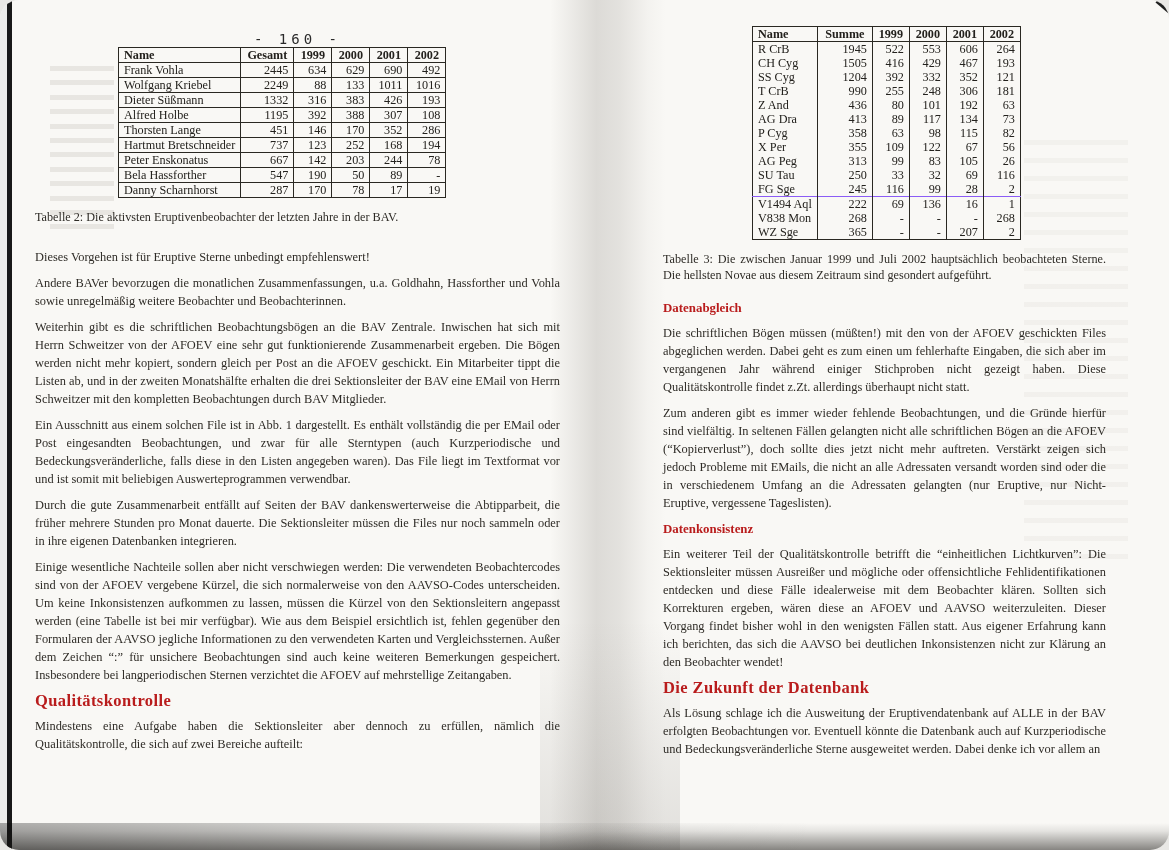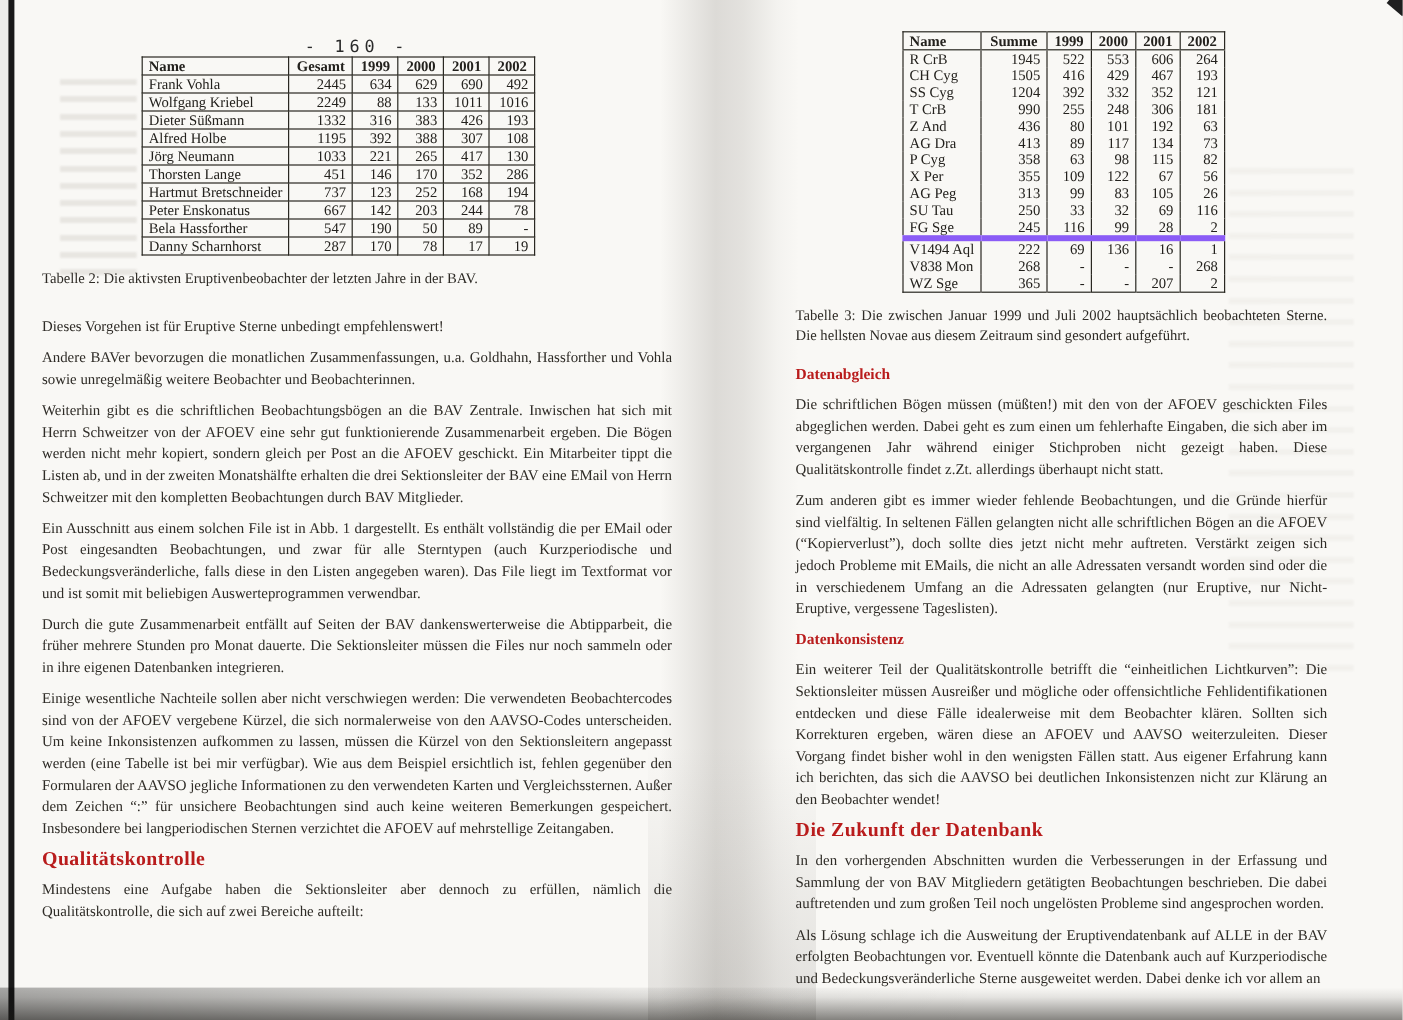--- a/index.html
+++ b/index.html
@@ -1,20 +1,21 @@
 <!DOCTYPE html>
 <html><head>
 <meta charset="utf-8">
 <style>
   html,body{margin:0;padding:0;background:#e9e8e5;}
   .scan{
     position:relative;width:1169px;height:850px;overflow:hidden;
     background:#f9f8f5;
     font-family:"Liberation Serif", serif;
     color:#2e2b26;
+    border-radius:19px;
   }
   
   .edge-left-white{position:absolute;left:0;top:0;width:7px;height:100%;background:#ededeb;}
   .edge-left-black{position:absolute;left:7px;top:0;width:5px;height:100%;background:#191919;}
   .gutter{
     position:absolute;left:550px;top:0;width:116px;height:100%;
     background:linear-gradient(90deg, rgba(70,64,56,0) 0%, rgba(70,64,56,0.07) 18%,
       rgba(70,64,56,0.16) 40%, rgba(70,64,56,0.12) 60%, rgba(70,64,56,0.03) 84%, rgba(70,64,56,0) 100%);
   }
   .gutter::after{
@@ -56,21 +57,21 @@
   .tbl .num{text-align:right;}
   .tbl-grid{margin-left:83px;}
   .tbl-grid th,.tbl-grid td{border:1px solid #2a2822;}
   .tbl-grid th:nth-child(1){width:108px;}
   .tbl-grid th:nth-child(2){width:42px;}
   .tbl-grid th:nth-child(n+3){width:27px;}
   .tbl-cols{margin-left:89px;border:1px solid #2a2822;}
   .tbl-cols th,.tbl-cols td{border-left:1px solid #2a2822;}
   .tbl-cols th:first-child,.tbl-cols td:first-child{border-left:none;}
   .tbl-cols thead tr{border-bottom:1px solid #2a2822;}
-  .tbl-cols tr.sep td{border-top:5px solid #8b5cf6;}
+  .tbl-cols tr.sep td{border-top:1px solid #8b5cf6;}
   .tbl-cols th:nth-child(1){width:52px;}
   .tbl-cols th:nth-child(2){width:44px;}
   .tbl-cols th:nth-child(n+3){width:26px;}
   
   .caption{margin-top:11px;font-size:12.2px;line-height:16px;}
   .caption-center{text-align:left;}
   .caption-left{text-align:justify;}
   .blocks{text-align:justify;font-size:12.4px;line-height:18px;}
   .page-left .blocks{margin-top:23px;}
   .page-right .blocks{margin-top:16px;}
@@ -128,28 +129,20 @@
           </tr>
           <tr>
             <td>Alfred Holbe</td>
             <td class="num">1195</td>
             <td class="num">392</td>
             <td class="num">388</td>
             <td class="num">307</td>
             <td class="num">108</td>
           </tr>
           <tr>
-            <td>Jörg Neumann</td>
-            <td class="num">1033</td>
-            <td class="num">221</td>
-            <td class="num">265</td>
-            <td class="num">417</td>
-            <td class="num">130</td>
-          </tr>
-          <tr>
             <td>Thorsten Lange</td>
             <td class="num">451</td>
             <td class="num">146</td>
             <td class="num">170</td>
             <td class="num">352</td>
             <td class="num">286</td>
           </tr>
           <tr>
             <td>Hartmut Bretschneider</td>
             <td class="num">737</td>
@@ -327,20 +320,19 @@
         </tbody>
     </table>
     <div class="caption caption-left">Tabelle 3: Die zwischen Januar 1999 und Juli 2002 hauptsächlich beobachteten Sterne. Die hellsten Novae aus diesem Zeitraum sind gesondert aufgeführt.</div>
     <div class="blocks">
         <div class="h small">Datenabgleich</div>
         <p>Die schriftlichen Bögen müssen (müßten!) mit den von der AFOEV geschickten Files abgeglichen werden. Dabei geht es zum einen um fehlerhafte Eingaben, die sich aber im vergangenen Jahr während einiger Stichproben nicht gezeigt haben. Diese Qualitätskontrolle findet z.Zt. allerdings überhaupt nicht statt.</p>
         <p>Zum anderen gibt es immer wieder fehlende Beobachtungen, und die Gründe hierfür sind vielfältig. In seltenen Fällen gelangten nicht alle schriftlichen Bögen an die AFOEV (“Kopierverlust”), doch sollte dies jetzt nicht mehr auftreten. Verstärkt zeigen sich jedoch Probleme mit EMails, die nicht an alle Adressaten versandt worden sind oder die in verschiedenem Umfang an die Adressaten gelangten (nur Eruptive, nur Nicht-Eruptive, vergessene Tageslisten).</p>
         <div class="h small">Datenkonsistenz</div>
         <p>Ein weiterer Teil der Qualitätskontrolle betrifft die “einheitlichen Lichtkurven”: Die Sektionsleiter müssen Ausreißer und mögliche oder offensichtliche Fehlidentifikationen entdecken und diese Fälle idealerweise mit dem Beobachter klären. Sollten sich Korrekturen ergeben, wären diese an AFOEV und AAVSO weiterzuleiten. Dieser Vorgang findet bisher wohl in den wenigsten Fällen statt. Aus eigener Erfahrung kann ich berichten, das sich die AAVSO bei deutlichen Inkonsistenzen nicht zur Klärung an den Beobachter wendet!</p>
         <div class="h large">Die Zukunft der Datenbank</div>
-        <p>In den vorhergenden Abschnitten wurden die Verbesserungen in der Erfassung und Sammlung der von BAV Mitgliedern getätigten Beobachtungen beschrieben. Die dabei auftretenden und zum großen Teil noch ungelösten Probleme sind angesprochen worden.</p>
         <p>Als Lösung schlage ich die Ausweitung der Eruptivendatenbank auf ALLE in der BAV erfolgten Beobachtungen vor. Eventuell könnte die Datenbank auch auf Kurzperiodische und Bedeckungsveränderliche Sterne ausgeweitet werden. Dabei denke ich vor allem an</p>
       </div>
   </div>
 
   <div class="bottom-shadow"></div>
   <div class="corner-mark"></div>
 </div>
 
 </body></html>

